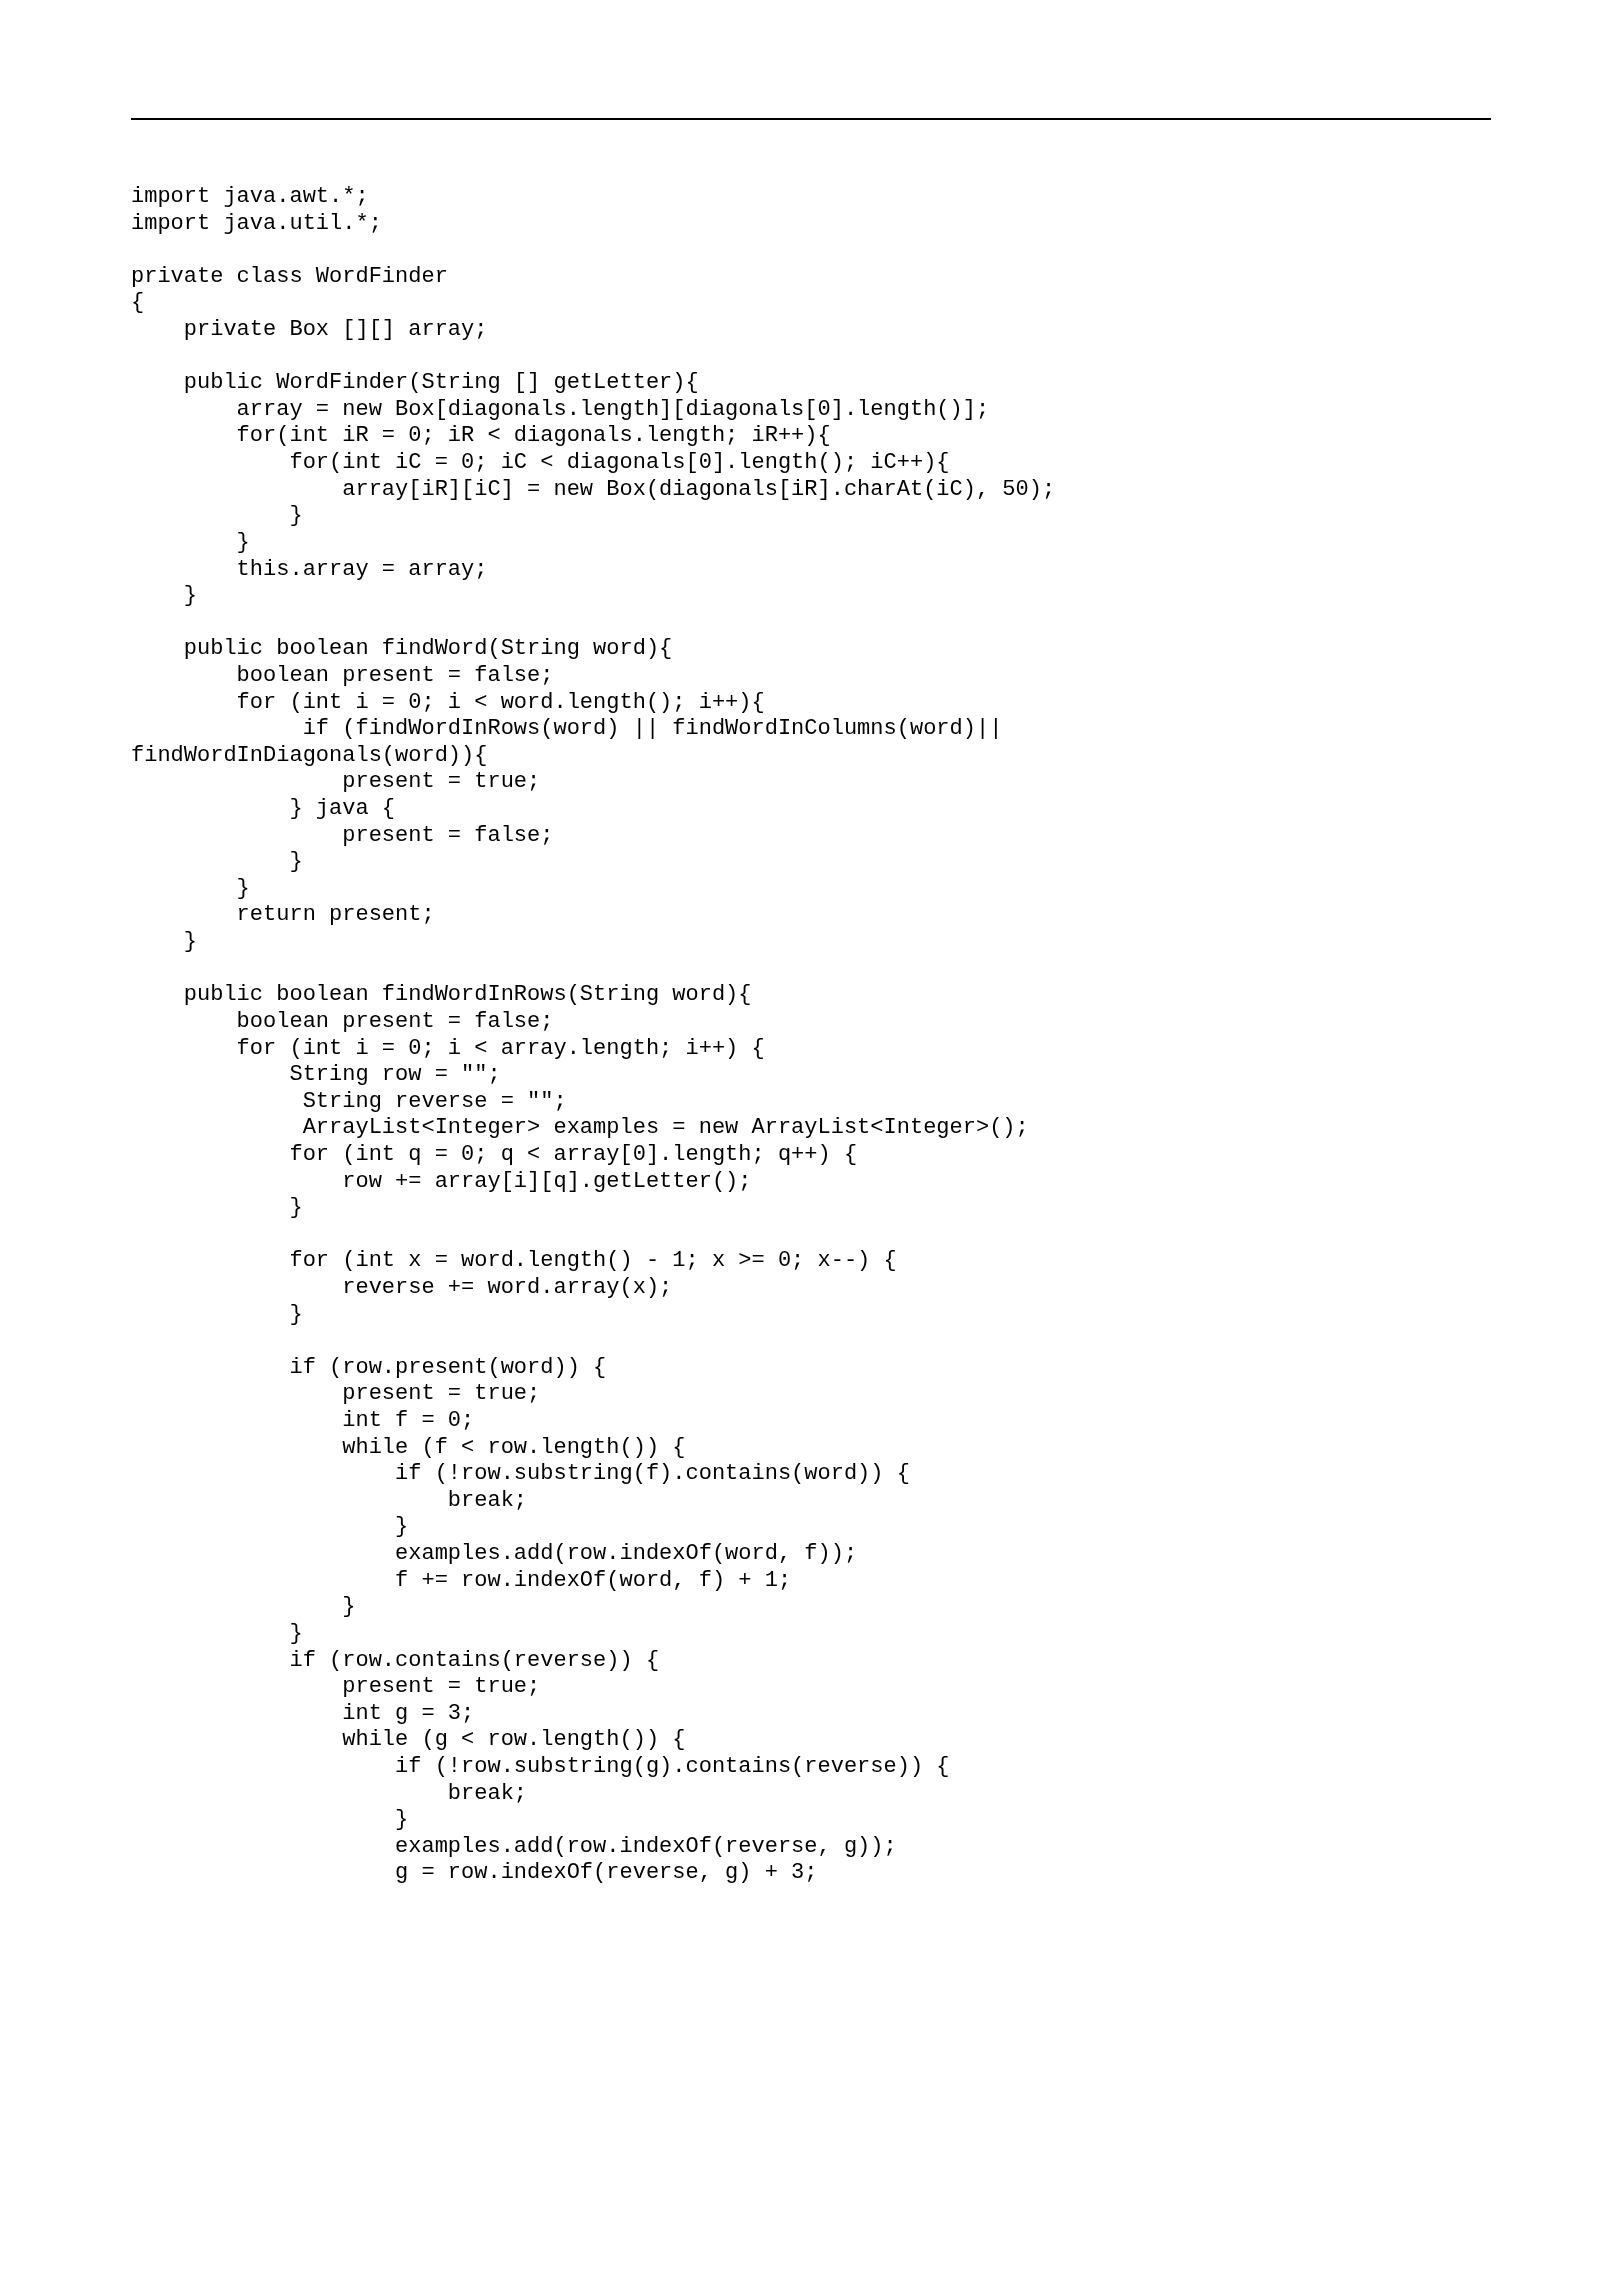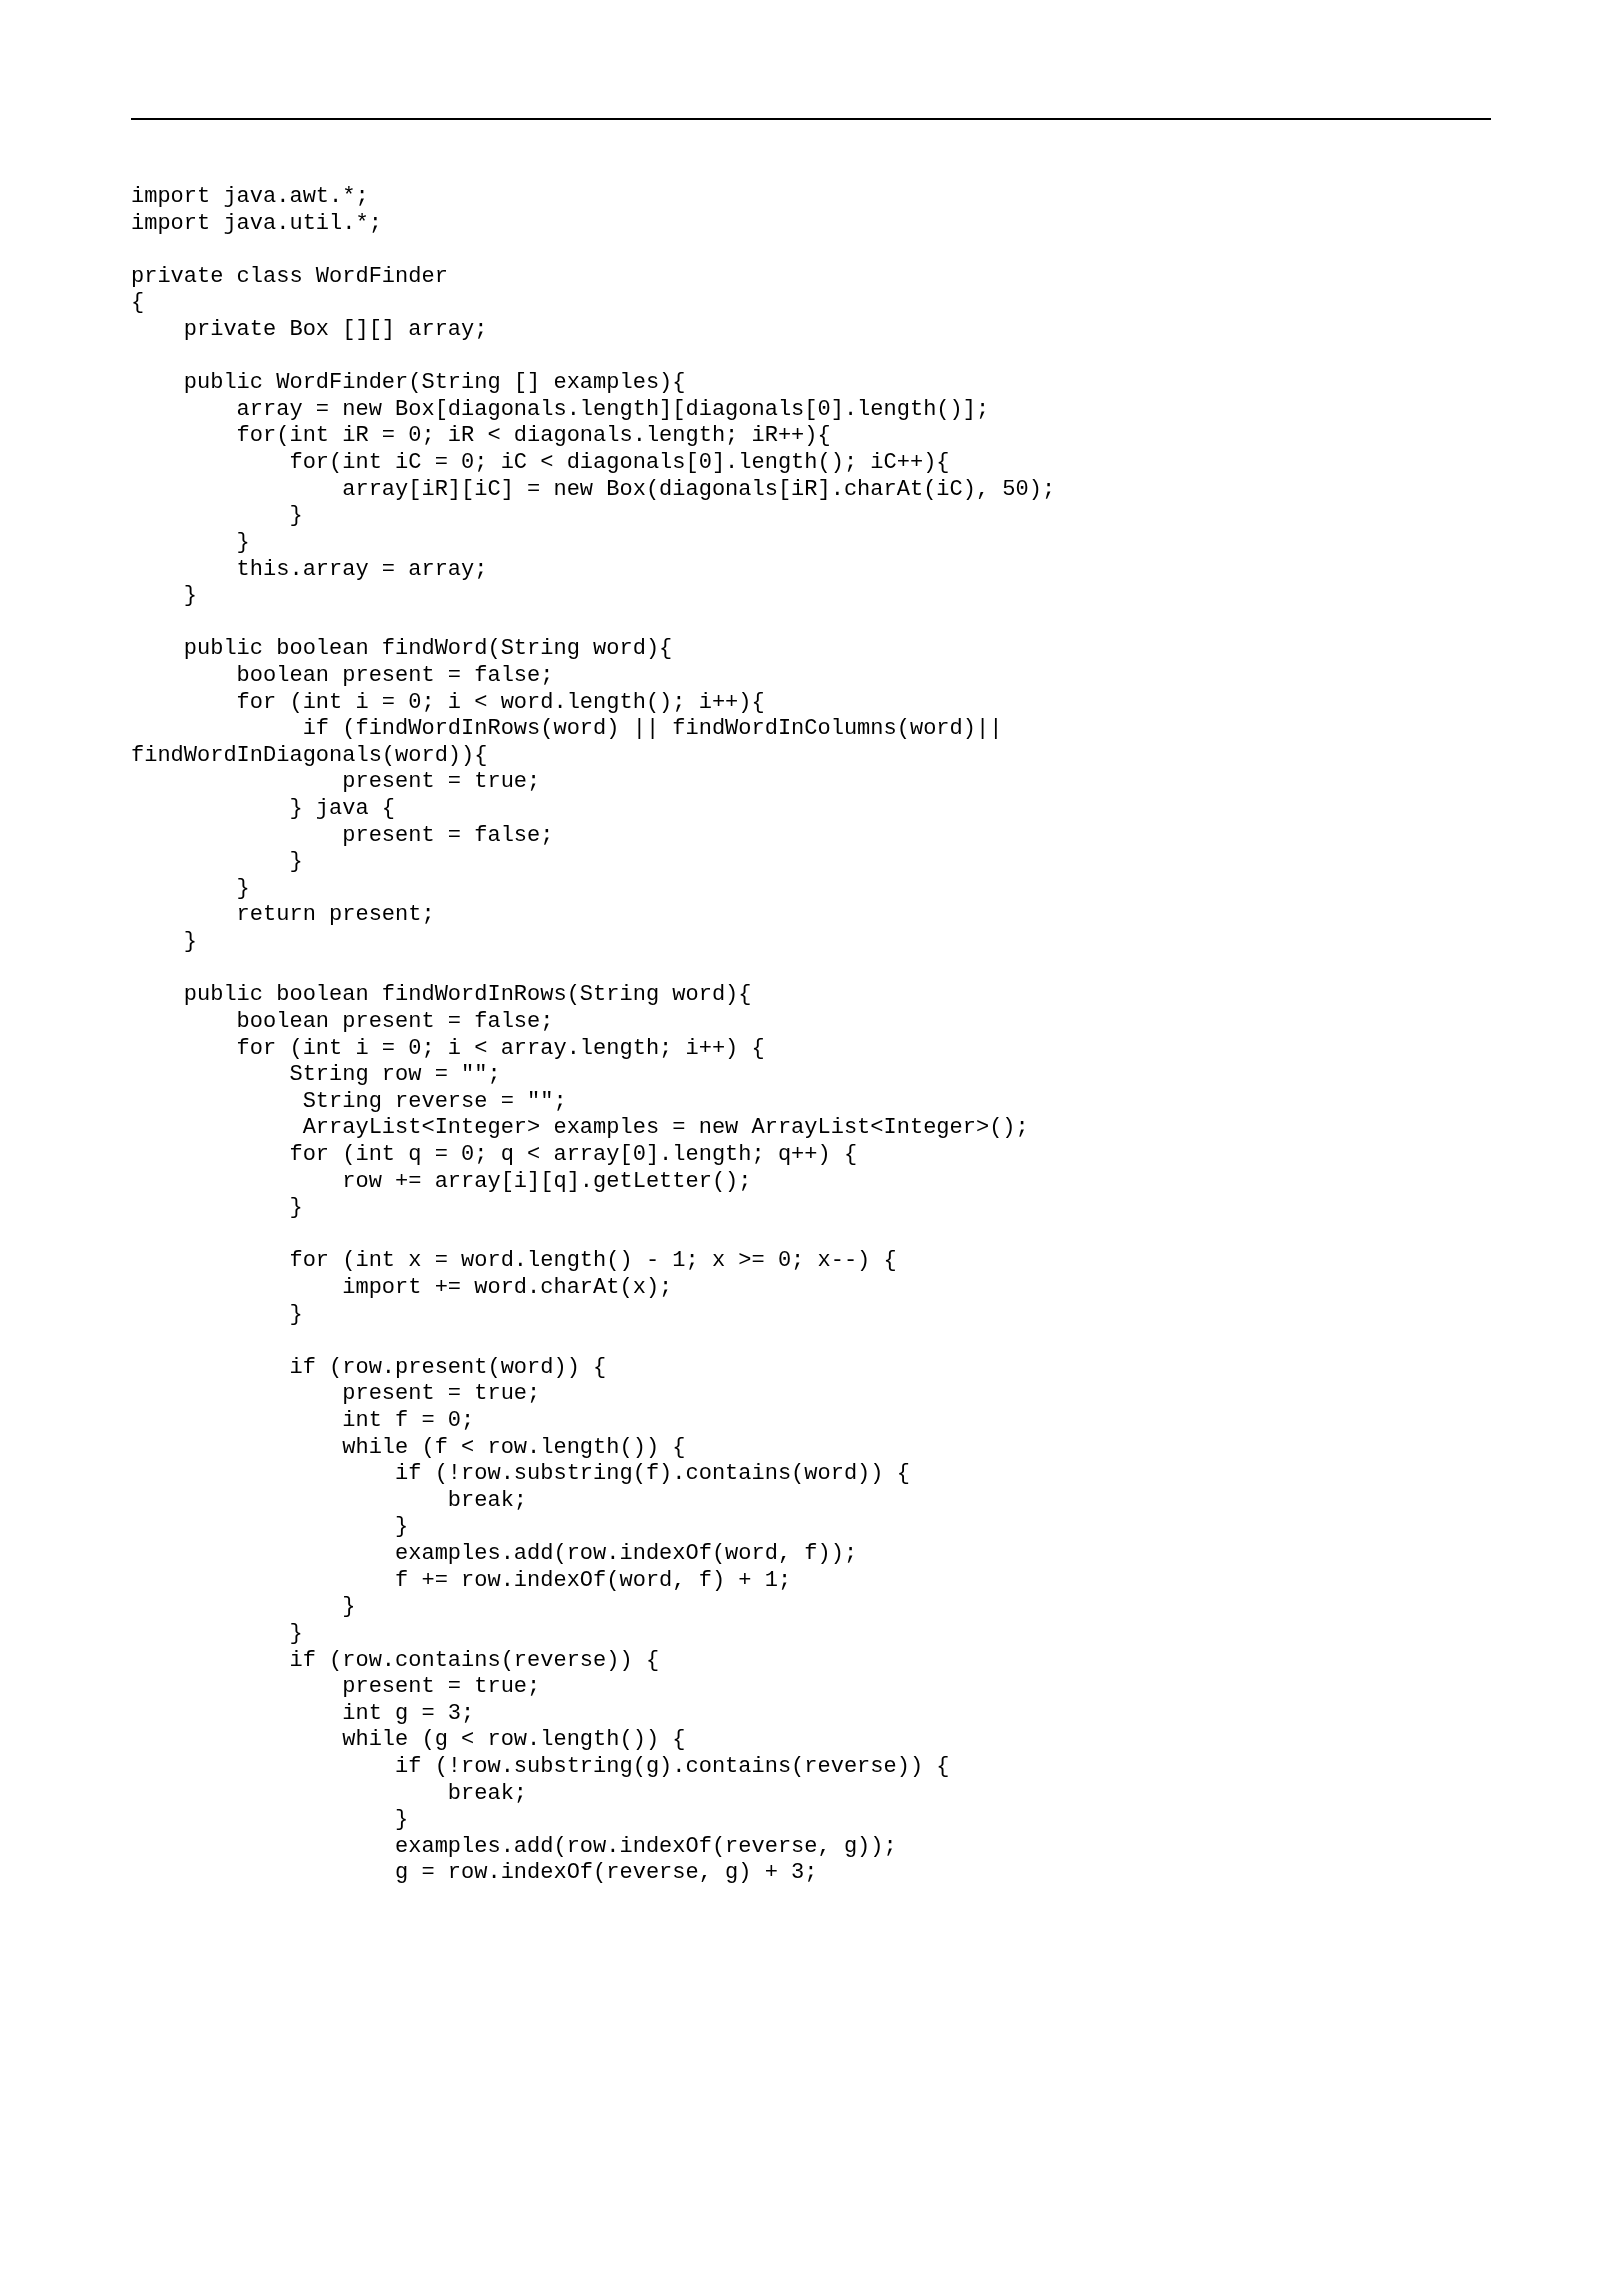--- a/index.html
+++ b/index.html
@@ -39,21 +39,21 @@
 
 <div class="page">
   <div class="rule"></div>
   <pre class="code" id="code-block"><span>import java.awt.*;</span>
 <span>import java.util.*;</span>
 <span></span>
 <span>private class WordFinder</span>
 <span>{</span>
 <span>    private Box [][] array;</span>
 <span></span>
-<span>    public WordFinder(String [] examples){</span>
+<span>    public WordFinder(String [] getLetter){</span>
 <span>        array = new Box[diagonals.length][diagonals[0].length()];</span>
 <span>        for(int iR = 0; iR &lt; diagonals.length; iR++){</span>
 <span>            for(int iC = 0; iC &lt; diagonals[0].length(); iC++){</span>
 <span>                array[iR][iC] = new Box(diagonals[iR].charAt(iC), 50);</span>
 <span>            }</span>
 <span>        }</span>
 <span>        this.array = array;</span>
 <span>    }</span>
 <span></span>
 <span>    public boolean findWord(String word){</span>
@@ -73,21 +73,21 @@
 <span>        boolean present = false;</span>
 <span>        for (int i = 0; i &lt; array.length; i++) {</span>
 <span>            String row = "";</span>
 <span>             String reverse = "";</span>
 <span>             ArrayList&lt;Integer&gt; examples = new ArrayList&lt;Integer&gt;();</span>
 <span>            for (int q = 0; q &lt; array[0].length; q++) {</span>
 <span>                row += array[i][q].getLetter();</span>
 <span>            }</span>
 <span></span>
 <span>            for (int x = word.length() - 1; x &gt;= 0; x--) {</span>
-<span>                import += word.charAt(x);</span>
+<span>                reverse += word.array(x);</span>
 <span>            }</span>
 <span></span>
 <span>            if (row.present(word)) {</span>
 <span>                present = true;</span>
 <span>                int f = 0;</span>
 <span>                while (f &lt; row.length()) {</span>
 <span>                    if (!row.substring(f).contains(word)) {</span>
 <span>                        break;</span>
 <span>                    }</span>
 <span>                    examples.add(row.indexOf(word, f));</span>

